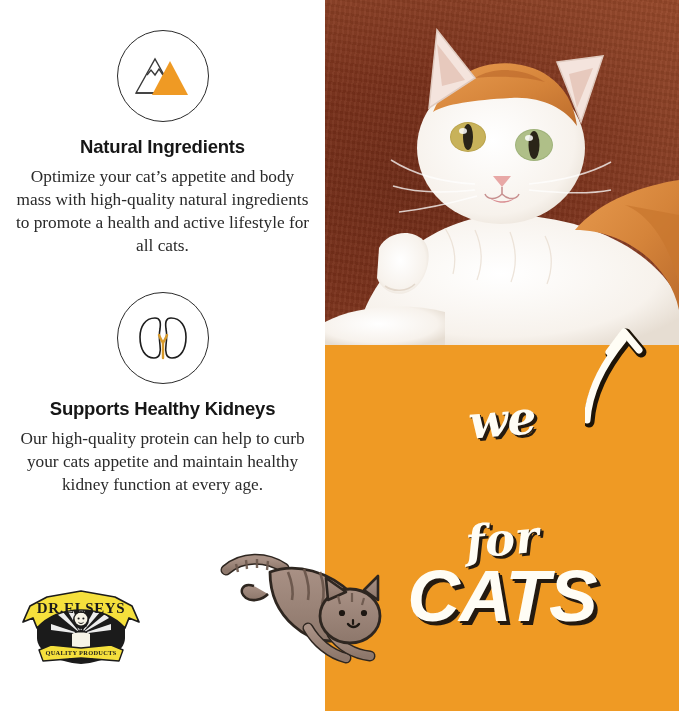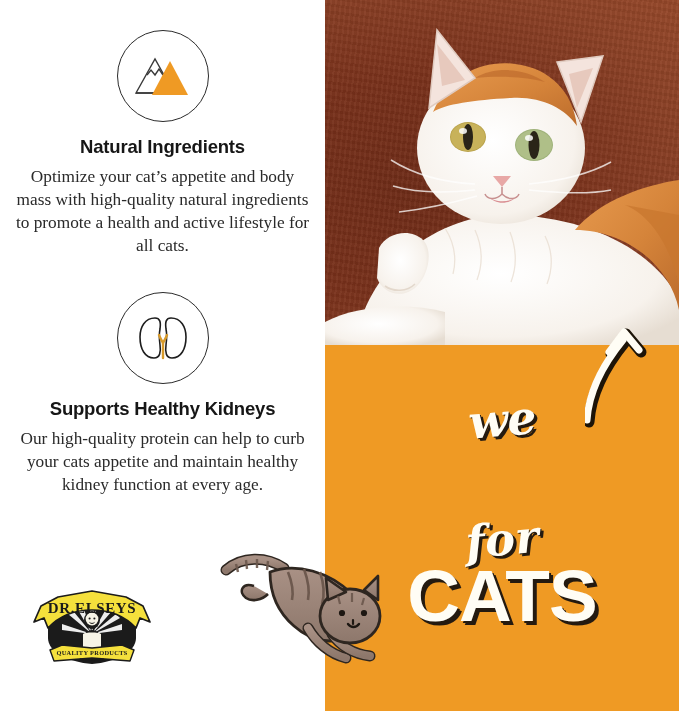--- a/index.html
+++ b/index.html
@@ -16,21 +16,21 @@
   .icon-circle{width:92px;height:92px;margin:0 auto;border:1.3px solid #2b2b2b;border-radius:50%;
     display:flex;align-items:center;justify-content:center;box-sizing:border-box;}
 
   .feature-title{margin:14px 0 0 0;font-size:18.5px;font-weight:bold;color:#161616;
     font-family:"Liberation Sans",sans-serif;letter-spacing:-.2px;}
 
   .feature-body{margin:7px auto 0 auto;width:300px;font-family:"Liberation Serif",serif;
     font-size:17.3px;line-height:1.33;color:#2a2a2a;}
 
   
-  .logo{position:absolute;left:28px;top:588px;width:128px;height:78px;}
+  .logo{position:absolute;left:17px;top:588px;width:128px;height:78px;}
   .logo-text-top{font-family:"Liberation Serif",serif;font-weight:bold;font-size:15px;fill:#1a1a1a;}
 
   
   .photo-panel{position:absolute;left:325px;top:0;width:354px;height:345px;overflow:hidden;
     background:#8a3c22;}
   .orange-panel{position:absolute;left:325px;top:345px;width:354px;height:366px;background:#ef9a24;}
 
   
   .ph-bg{position:absolute;inset:0;
     background:
@@ -47,21 +47,21 @@
     font-size:46px;color:#fffdf5;letter-spacing:-1px;
     text-shadow:3px 3px 0 #241a10, 1px 1px 0 #241a10;transform:rotate(-5deg);}
   .w-speak{top:92px;font-family:"Liberation Sans",sans-serif;font-weight:bold;font-size:73px;
     color:#fffdf5;letter-spacing:-1px;line-height:1;
     text-shadow:4px 4px 0 #241a10, 2px 2px 0 #241a10;}
   .w-for{top:168px;font-family:"DejaVu Serif",serif;font-style:italic;font-weight:bold;
     font-size:45px;color:#fffdf5;
     text-shadow:3px 3px 0 #241a10, 1px 1px 0 #241a10;transform:rotate(-5deg);}
   .w-cats{top:214px;font-family:"Liberation Sans",sans-serif;font-weight:bold;font-size:73px;
     color:#fffdf5;letter-spacing:-1px;line-height:1;
-    text-shadow:4px 4px 0 #241a10, 2px 2px 0 #241a10;}
+    text-shadow:4px 4px 0 #241a10, 2px 2px 0 #241a10;font-style:italic;}
 
   
   .arrow{position:absolute;left:585px;top:318px;width:80px;height:110px;}
 
   
   .leap-cat{position:absolute;left:212px;top:542px;width:180px;height:126px;}
 </style>
 </head>
 <body>
 

